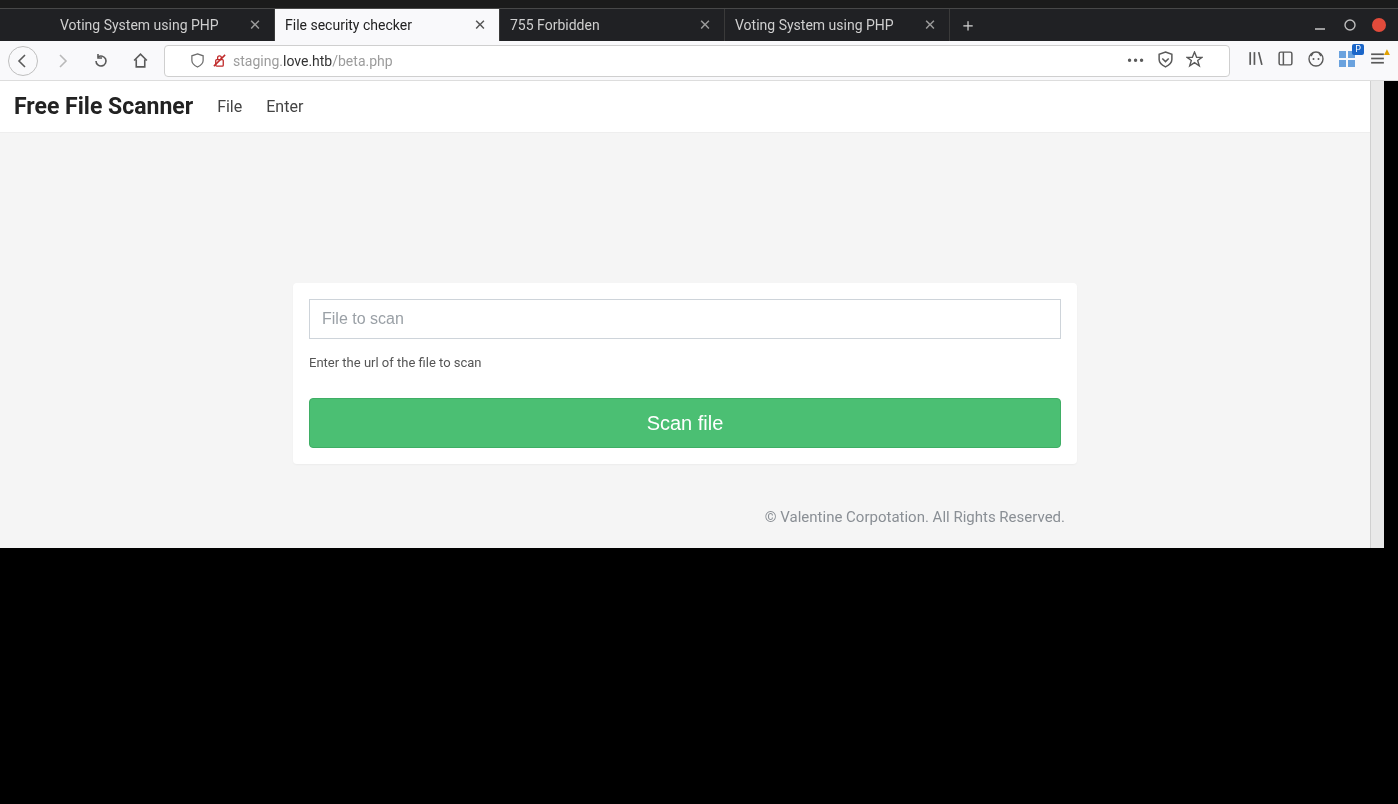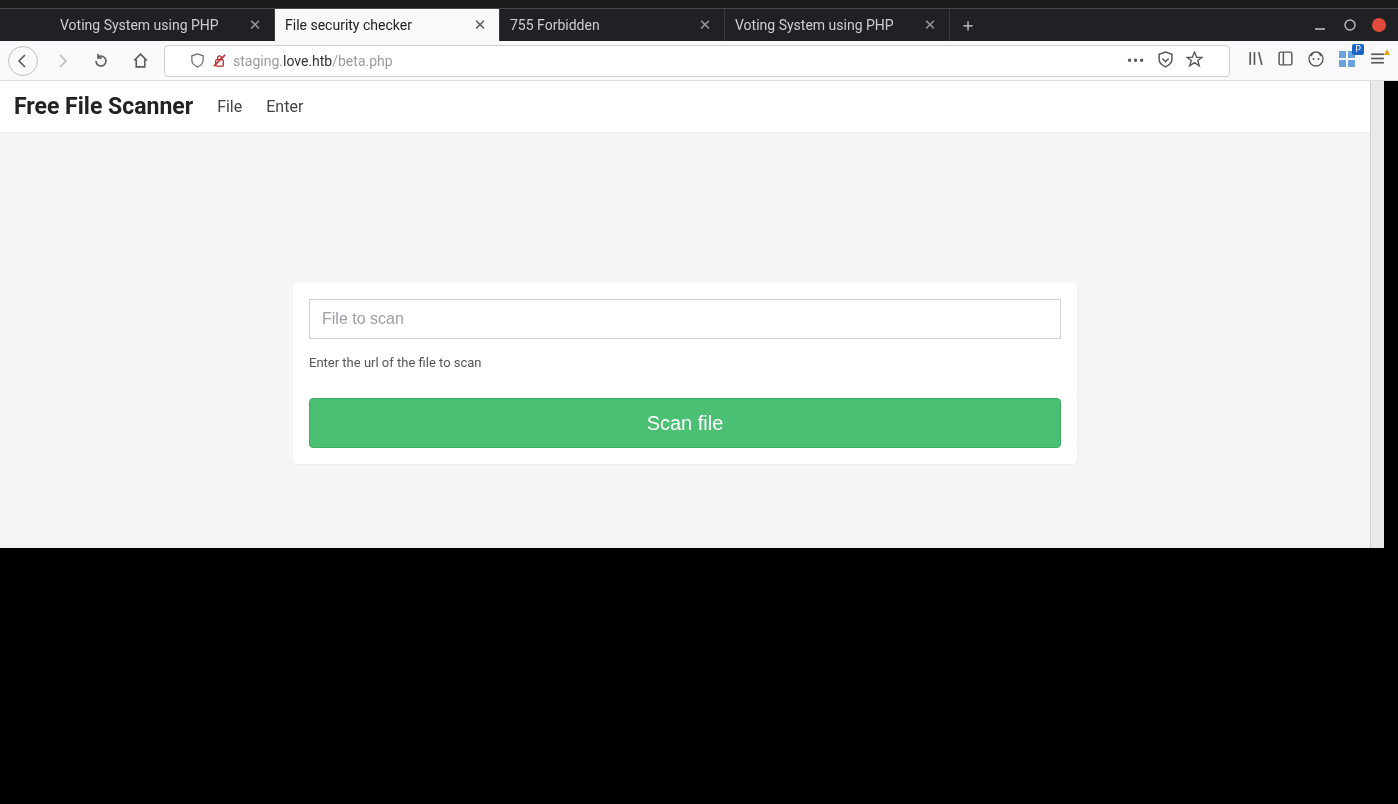--- a/index.html
+++ b/index.html
@@ -211,20 +211,21 @@
         <a class="navlink">File</a>
         <a class="navlink">Enter</a>
       </div>
 
       <div class="content-wrap">
         <div class="card">
           <input class="input" type="text" placeholder="File to scan" style="">
           <div class="help">Enter the url of the file to scan</div>
           <button class="scan-btn">Scan file</button>
         </div>
+        <div class="footer">© Valentine Corpotation. All Rights Reserved.</div>
       </div>
 
     </div>
     <div class="scroll-gutter"></div>
     <div class="page-edge"></div>
   </div>
 
   <div class="page-bottom-black"></div>
 </div>
 

